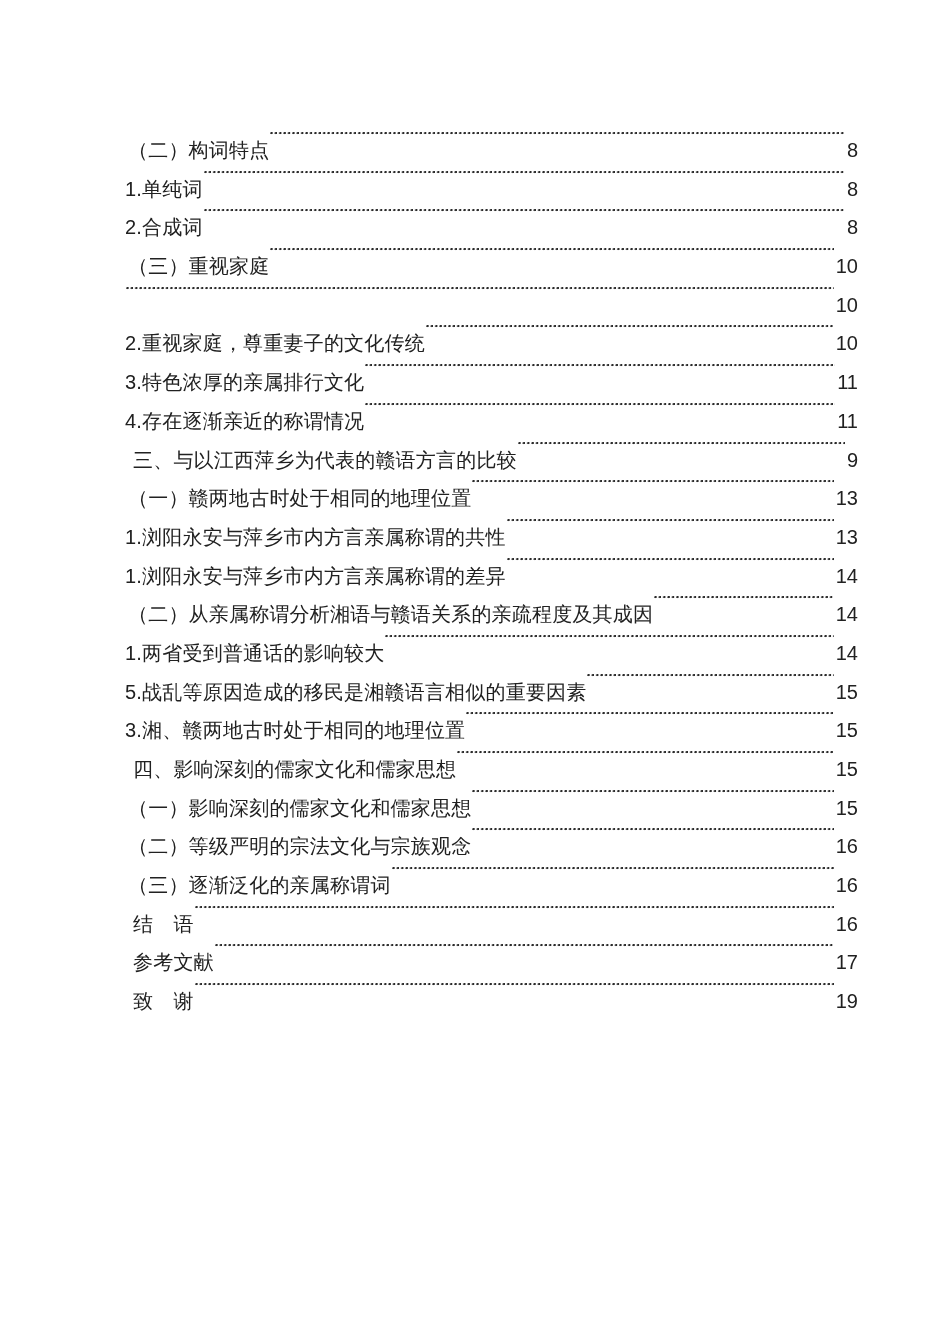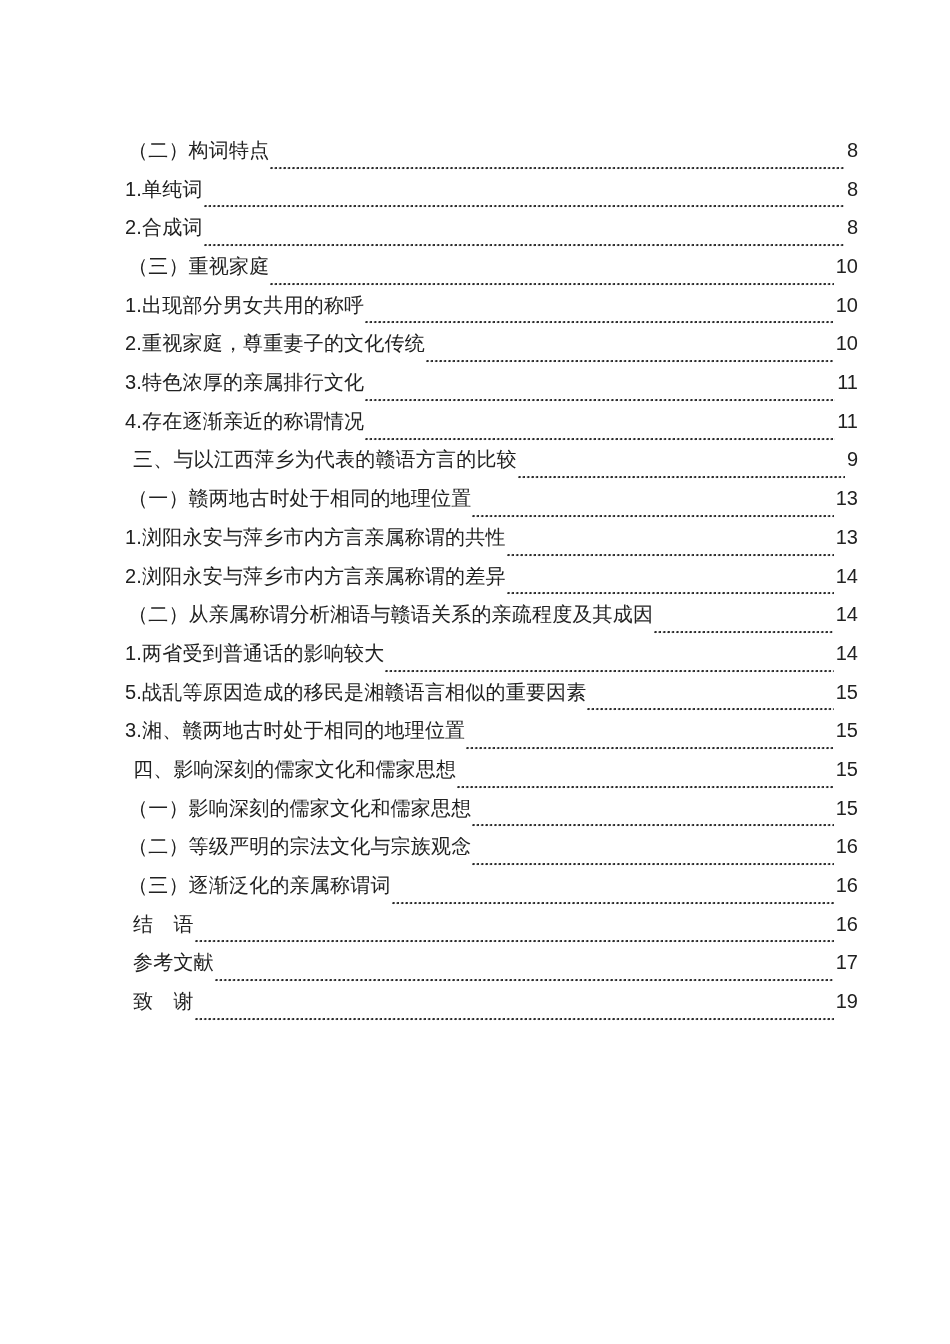--- a/index.html
+++ b/index.html
@@ -17,21 +17,21 @@
     color: #212121;
   }
   .toc {
     position: absolute;
     left: 125px;
     top: 131px;
     width: 733px;
   }
   .toc-row {
     display: flex;
-    align-items: flex-end;
+    align-items: flex-start;
     height: 38.7px;
     overflow: hidden;
   }
   .toc-label {
     white-space: nowrap;
     flex: 0 0 auto;
     font-size: 20px;
     line-height: 38.7px;
     letter-spacing: 0.2px;
   }
@@ -78,21 +78,20 @@
     <span class="toc-page">8</span>
   </div>
 
   <div class="toc-row level-1">
     <span class="toc-label">（三）重视家庭</span>
     <span class="toc-leader"></span>
     <span class="toc-page">10</span>
   </div>
 
   <div class="toc-row level-2">
-    <span class="toc-label">1.出现部分男女共用的称呼</span>
     <span class="toc-leader"></span>
     <span class="toc-page">10</span>
   </div>
 
   <div class="toc-row level-2">
     <span class="toc-label">2.重视家庭，尊重妻子的文化传统</span>
     <span class="toc-leader"></span>
     <span class="toc-page">10</span>
   </div>
 
@@ -120,21 +119,21 @@
     <span class="toc-page">13</span>
   </div>
 
   <div class="toc-row level-2">
     <span class="toc-label">1.浏阳永安与萍乡市内方言亲属称谓的共性</span>
     <span class="toc-leader"></span>
     <span class="toc-page">13</span>
   </div>
 
   <div class="toc-row level-2">
-    <span class="toc-label">2.浏阳永安与萍乡市内方言亲属称谓的差异</span>
+    <span class="toc-label">1.浏阳永安与萍乡市内方言亲属称谓的差异</span>
     <span class="toc-leader"></span>
     <span class="toc-page">14</span>
   </div>
 
   <div class="toc-row level-1">
     <span class="toc-label">（二）从亲属称谓分析湘语与赣语关系的亲疏程度及其成因</span>
     <span class="toc-leader"></span>
     <span class="toc-page">14</span>
   </div>
 

